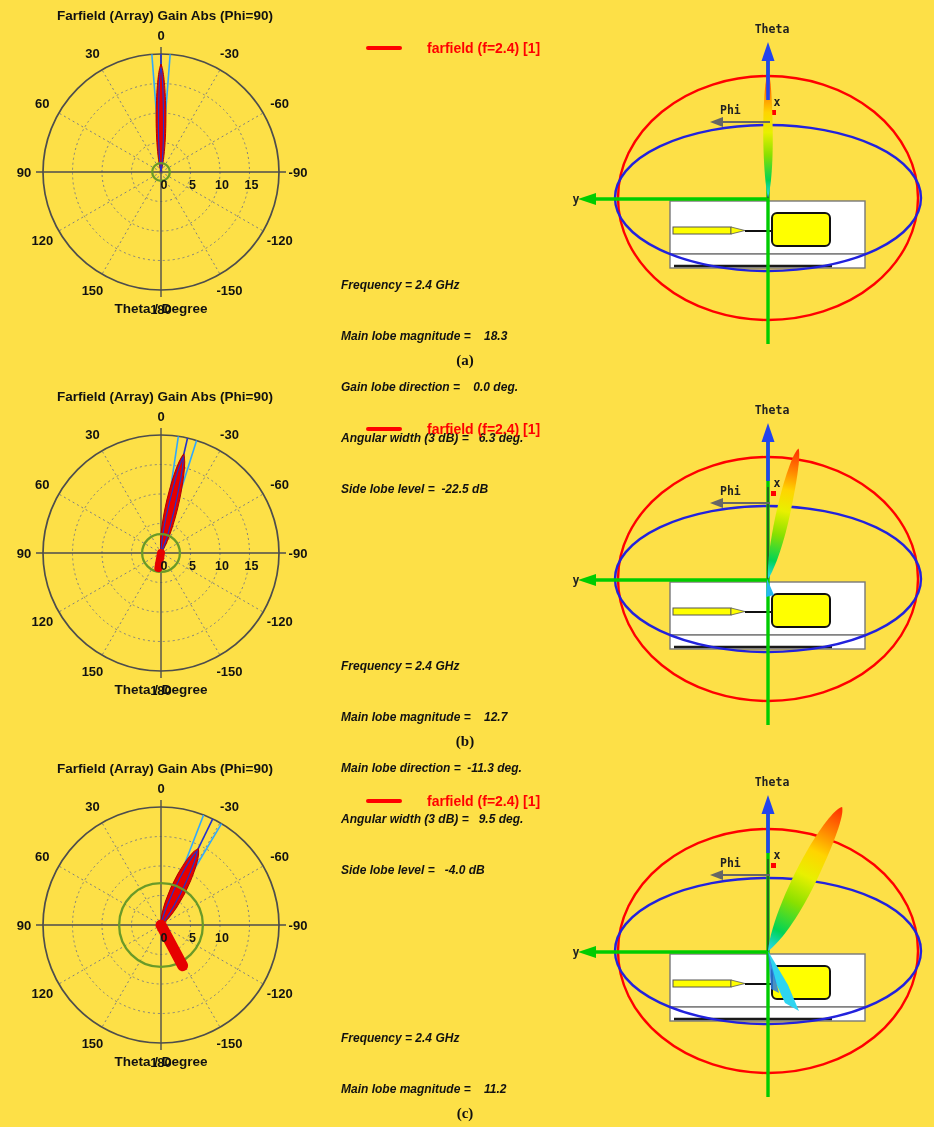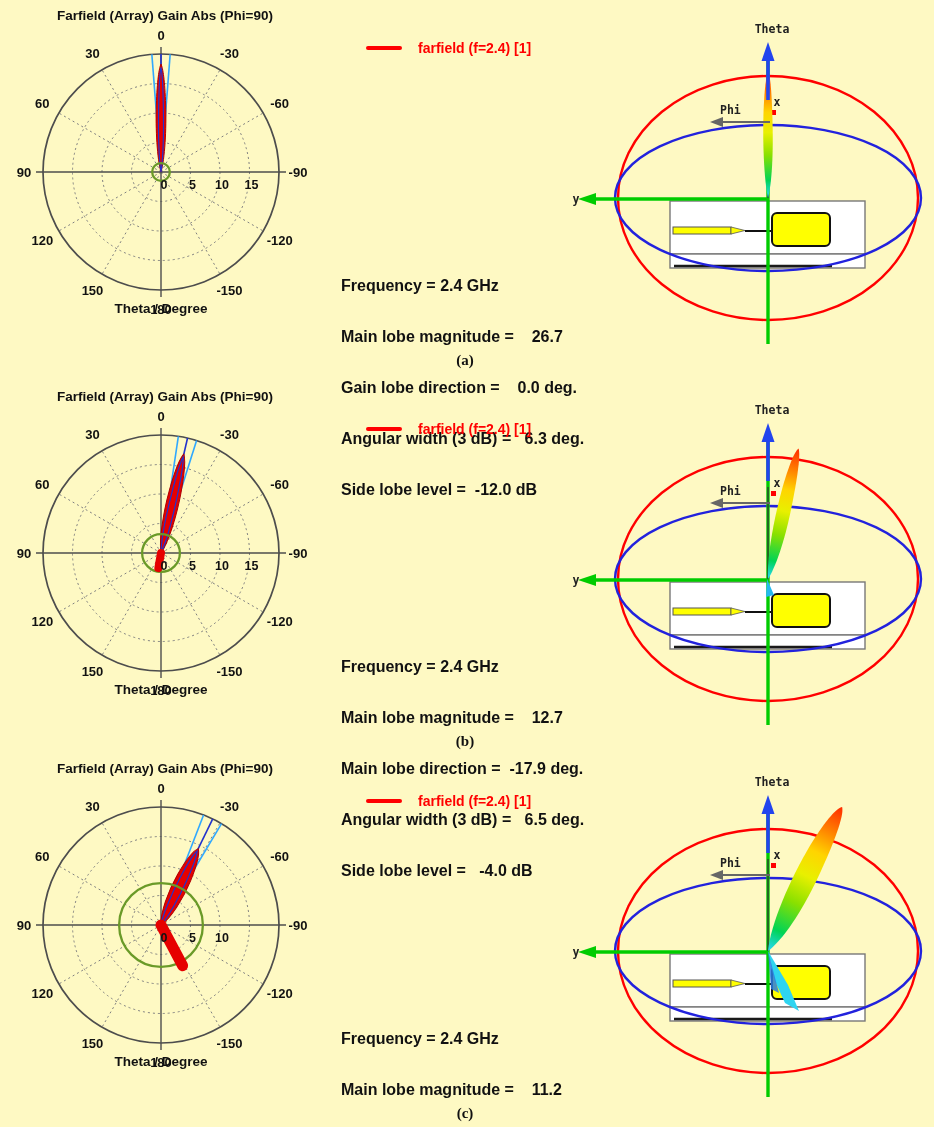--- a/index.html
+++ b/index.html
@@ -1,29 +1,29 @@
 <!DOCTYPE html>
 <html><head>
 <meta charset="utf-8">
 <style>
   html,body{margin:0;padding:0;background:#fff;}
-  .page{position:relative;width:934px;height:1127px;background:#fef9c3;overflow:hidden;
+  .page{position:relative;width:934px;height:1127px;background:#fde047;overflow:hidden;
         font-family:"Liberation Sans",sans-serif;}
   .row{position:absolute;left:0;width:934px;height:381px;}
   .row-a{top:0;} .row-b{top:381px;} .row-c{top:753px;}
   .polar-title{position:absolute;left:25px;top:8px;width:280px;text-align:center;
                font-weight:bold;font-size:13.5px;color:#111;}
   .polar-svg{position:absolute;left:0;top:20px;}
   .polar-xlabel{position:absolute;left:61px;top:301px;width:200px;text-align:center;
                 font-weight:bold;font-size:13.5px;color:#111;}
-  .legend{position:absolute;left:366px;top:40px;display:flex;align-items:center;gap:16px;}
+  .legend{position:absolute;left:366px;top:40px;display:flex;align-items:center;gap:25px;}
   .legend-line{width:36px;height:4.5px;background:#f00;border-radius:2px;}
   .legend-text{color:#f00;font-weight:bold;font-size:14px;}
-  .stats{position:absolute;left:341px;top:243px;font-weight:bold;font-size:16px;
-         line-height:17px;color:#111;white-space:pre;}
+  .stats{position:absolute;left:341px;top:243px;font-weight:bold;font-size:12px;
+         line-height:17px;color:#111;white-space:pre;font-style:italic;}
   .caption{position:absolute;left:390px;top:352px;width:150px;text-align:center;
            font-family:"Liberation Serif",serif;font-weight:bold;font-size:15px;color:#111;}
   .svg3d{position:absolute;left:566px;top:0;}
 </style>
 </head>
 <body>
 
 <div class="page">
 
   <div class="row row-a">
@@ -68,24 +68,24 @@
         <text x="222" y="169" font-family="&quot;Liberation Sans&quot;,sans-serif" font-weight="bold" fill="#111" text-anchor="middle" font-size="12.5">10</text>
         <text x="251.5" y="169" font-family="&quot;Liberation Sans&quot;,sans-serif" font-weight="bold" fill="#111" text-anchor="middle" font-size="12.5">15</text>
       </svg>
     <div class="polar-xlabel">Theta / Degree</div>
     <div class="legend">
       <div class="legend-line"></div>
       <div class="legend-text">farfield (f=2.4) [1]</div>
     </div>
     <div class="stats">
       <div>Frequency = 2.4 GHz</div>
-      <div>Main lobe magnitude =    26.7</div>
+      <div>Main lobe magnitude =    18.3</div>
       <div>Gain lobe direction =    0.0 deg.</div>
       <div>Angular width (3 dB) =   6.3 deg.</div>
-      <div>Side lobe level =  -12.0 dB</div>
+      <div>Side lobe level =  -22.5 dB</div>
     </div>
     <svg class="svg3d" id="td0" width="368" height="378">
         <rect x="104" y="201" width="195" height="53" fill="#fff" stroke="#787878" stroke-width="1.4"></rect>
         <rect x="104" y="254" width="195" height="14" fill="#fff" stroke="#787878" stroke-width="1.4"></rect>
         <line x1="108" y1="266" x2="266" y2="266" stroke="#1a1a1a" stroke-width="2.4"></line>
         <rect x="107" y="227" width="58" height="7" fill="#ffff00" stroke="#555" stroke-width="1"></rect>
         <polygon points="165,227 179,230.5 165,234" fill="#ffff00" stroke="#555" stroke-width="0.8"></polygon>
         <line x1="179" y1="231" x2="206" y2="231" stroke="#111" stroke-width="2"></line>
         <rect x="206" y="213" width="58" height="33" rx="5" fill="#ffff00" stroke="#111" stroke-width="2"></rect>
         <ellipse cx="202" cy="198" rx="150" ry="122" fill="none" stroke="#ff0000" stroke-width="2.4"></ellipse>
@@ -165,22 +165,22 @@
         <text x="251.5" y="169" font-family="&quot;Liberation Sans&quot;,sans-serif" font-weight="bold" fill="#111" text-anchor="middle" font-size="12.5">15</text>
       </svg>
     <div class="polar-xlabel">Theta / Degree</div>
     <div class="legend">
       <div class="legend-line"></div>
       <div class="legend-text">farfield (f=2.4) [1]</div>
     </div>
     <div class="stats">
       <div>Frequency = 2.4 GHz</div>
       <div>Main lobe magnitude =    12.7</div>
-      <div>Main lobe direction =  -17.9 deg.</div>
-      <div>Angular width (3 dB) =   6.5 deg.</div>
+      <div>Main lobe direction =  -11.3 deg.</div>
+      <div>Angular width (3 dB) =   9.5 deg.</div>
       <div>Side lobe level =   -4.0 dB</div>
     </div>
     <svg class="svg3d" id="td1" width="368" height="378">
         <rect x="104" y="201" width="195" height="53" fill="#fff" stroke="#787878" stroke-width="1.4"></rect>
         <rect x="104" y="254" width="195" height="14" fill="#fff" stroke="#787878" stroke-width="1.4"></rect>
         <line x1="108" y1="266" x2="266" y2="266" stroke="#1a1a1a" stroke-width="2.4"></line>
         <rect x="107" y="227" width="58" height="7" fill="#ffff00" stroke="#555" stroke-width="1"></rect>
         <polygon points="165,227 179,230.5 165,234" fill="#ffff00" stroke="#555" stroke-width="0.8"></polygon>
         <line x1="179" y1="231" x2="206" y2="231" stroke="#111" stroke-width="2"></line>
         <rect x="206" y="213" width="58" height="33" rx="5" fill="#ffff00" stroke="#111" stroke-width="2"></rect>

